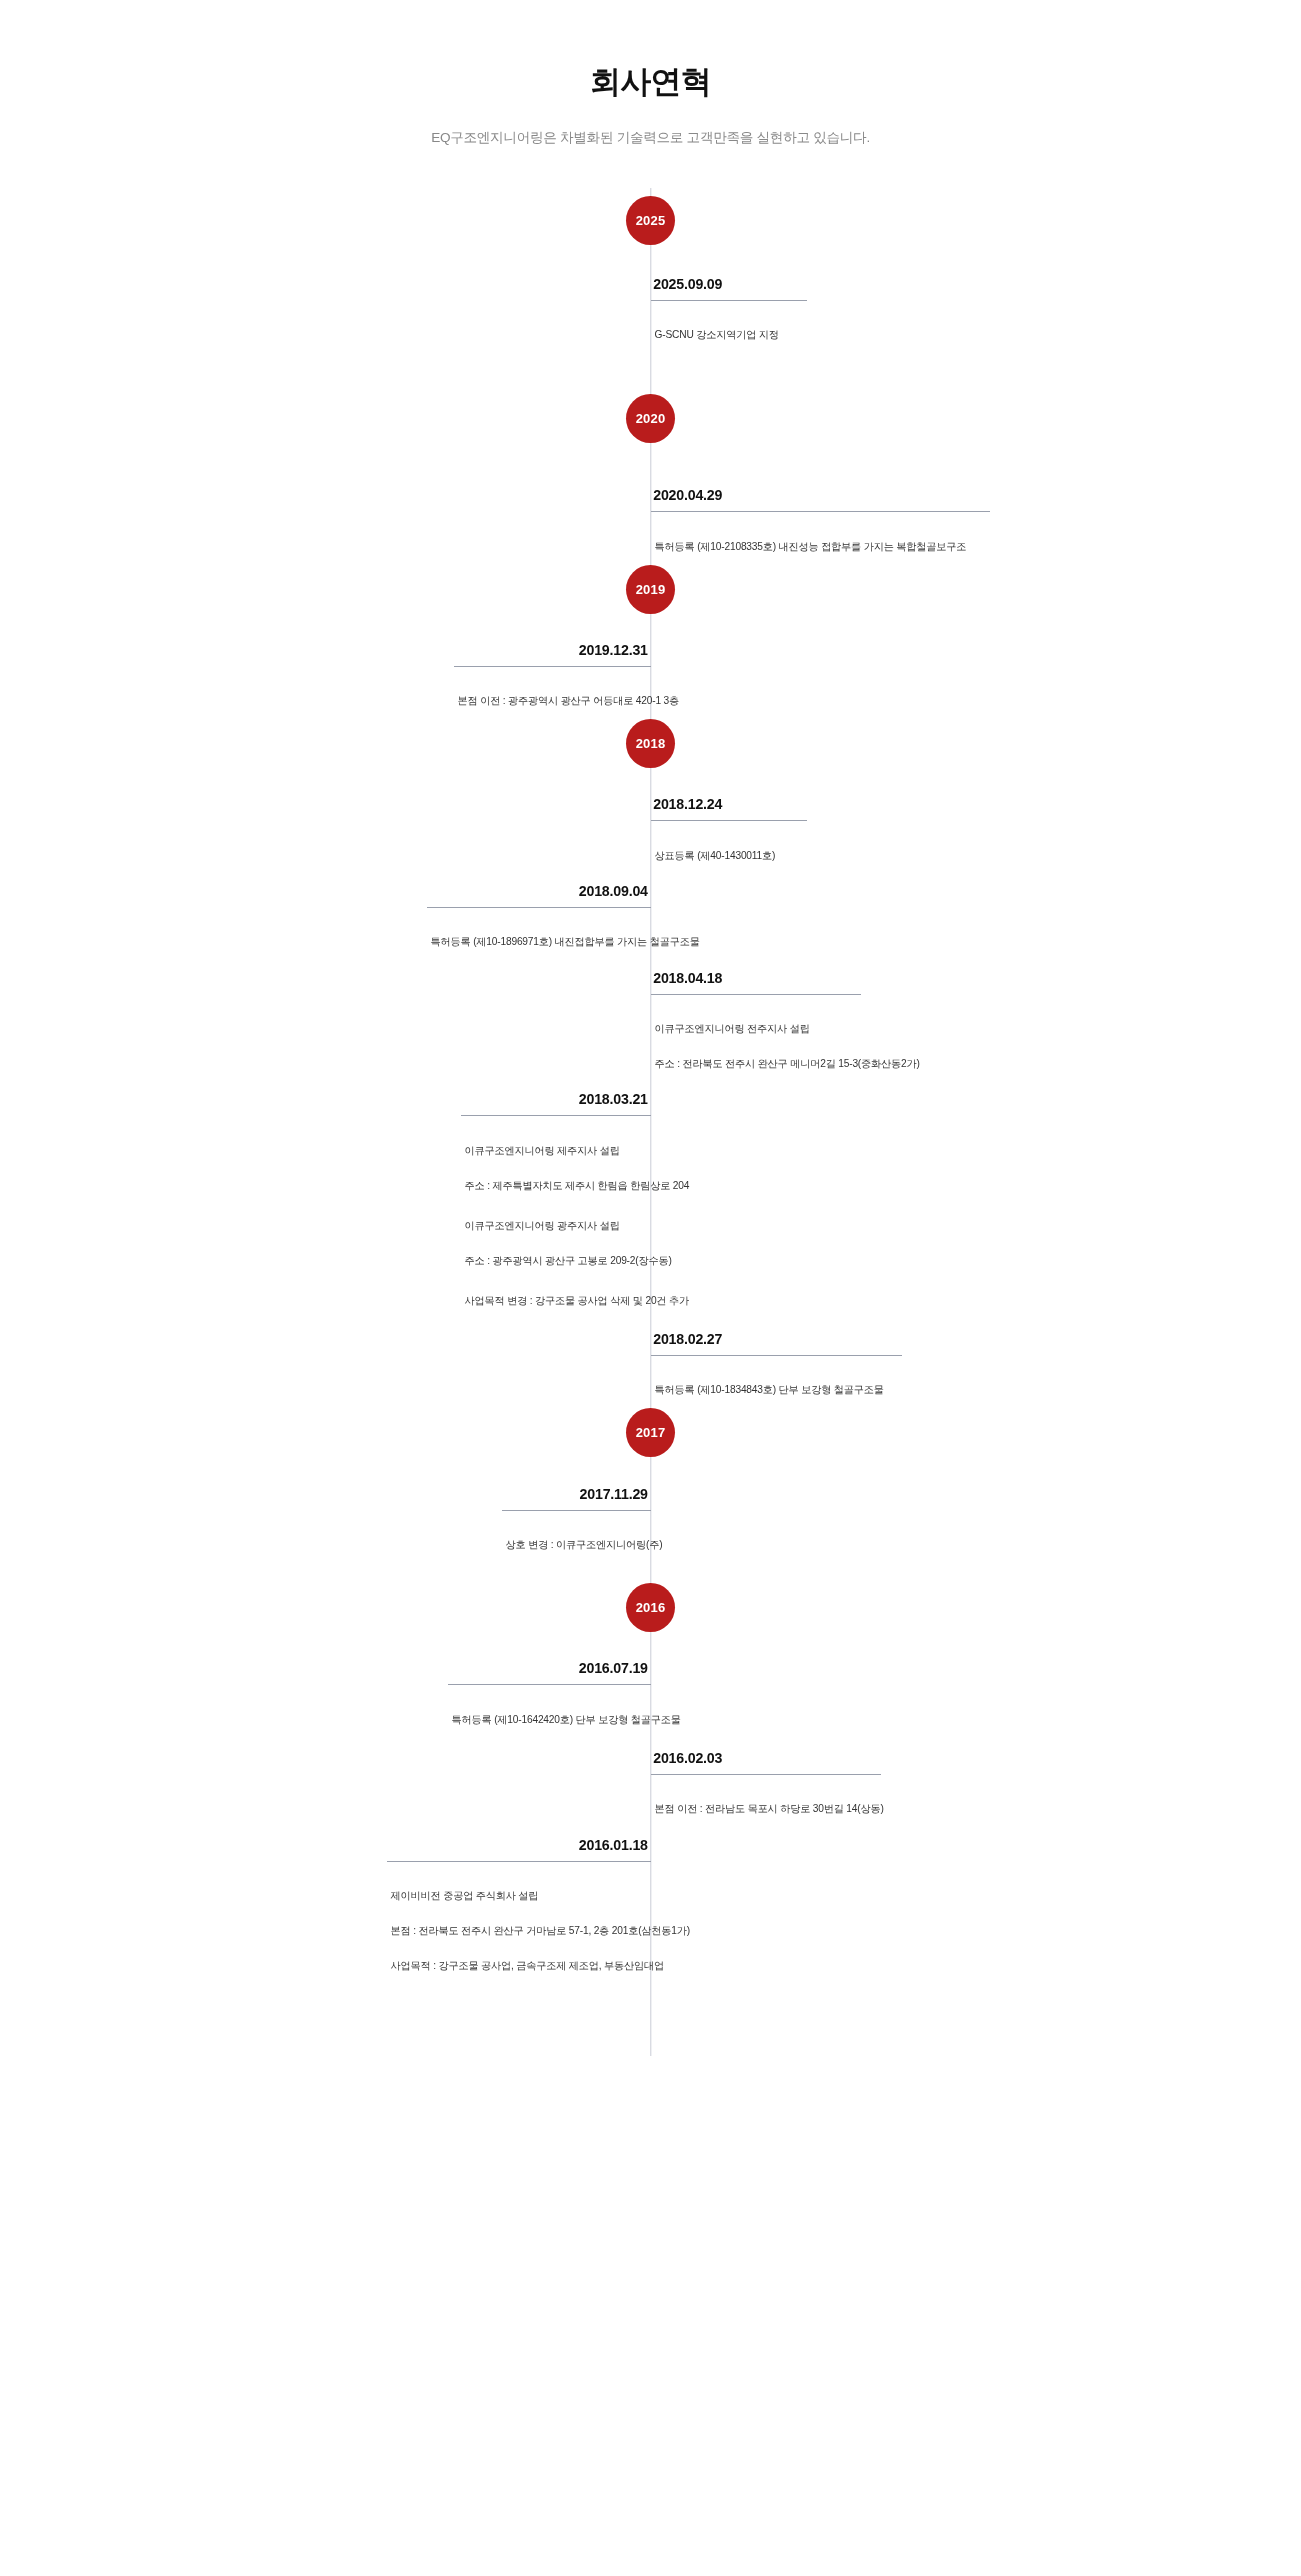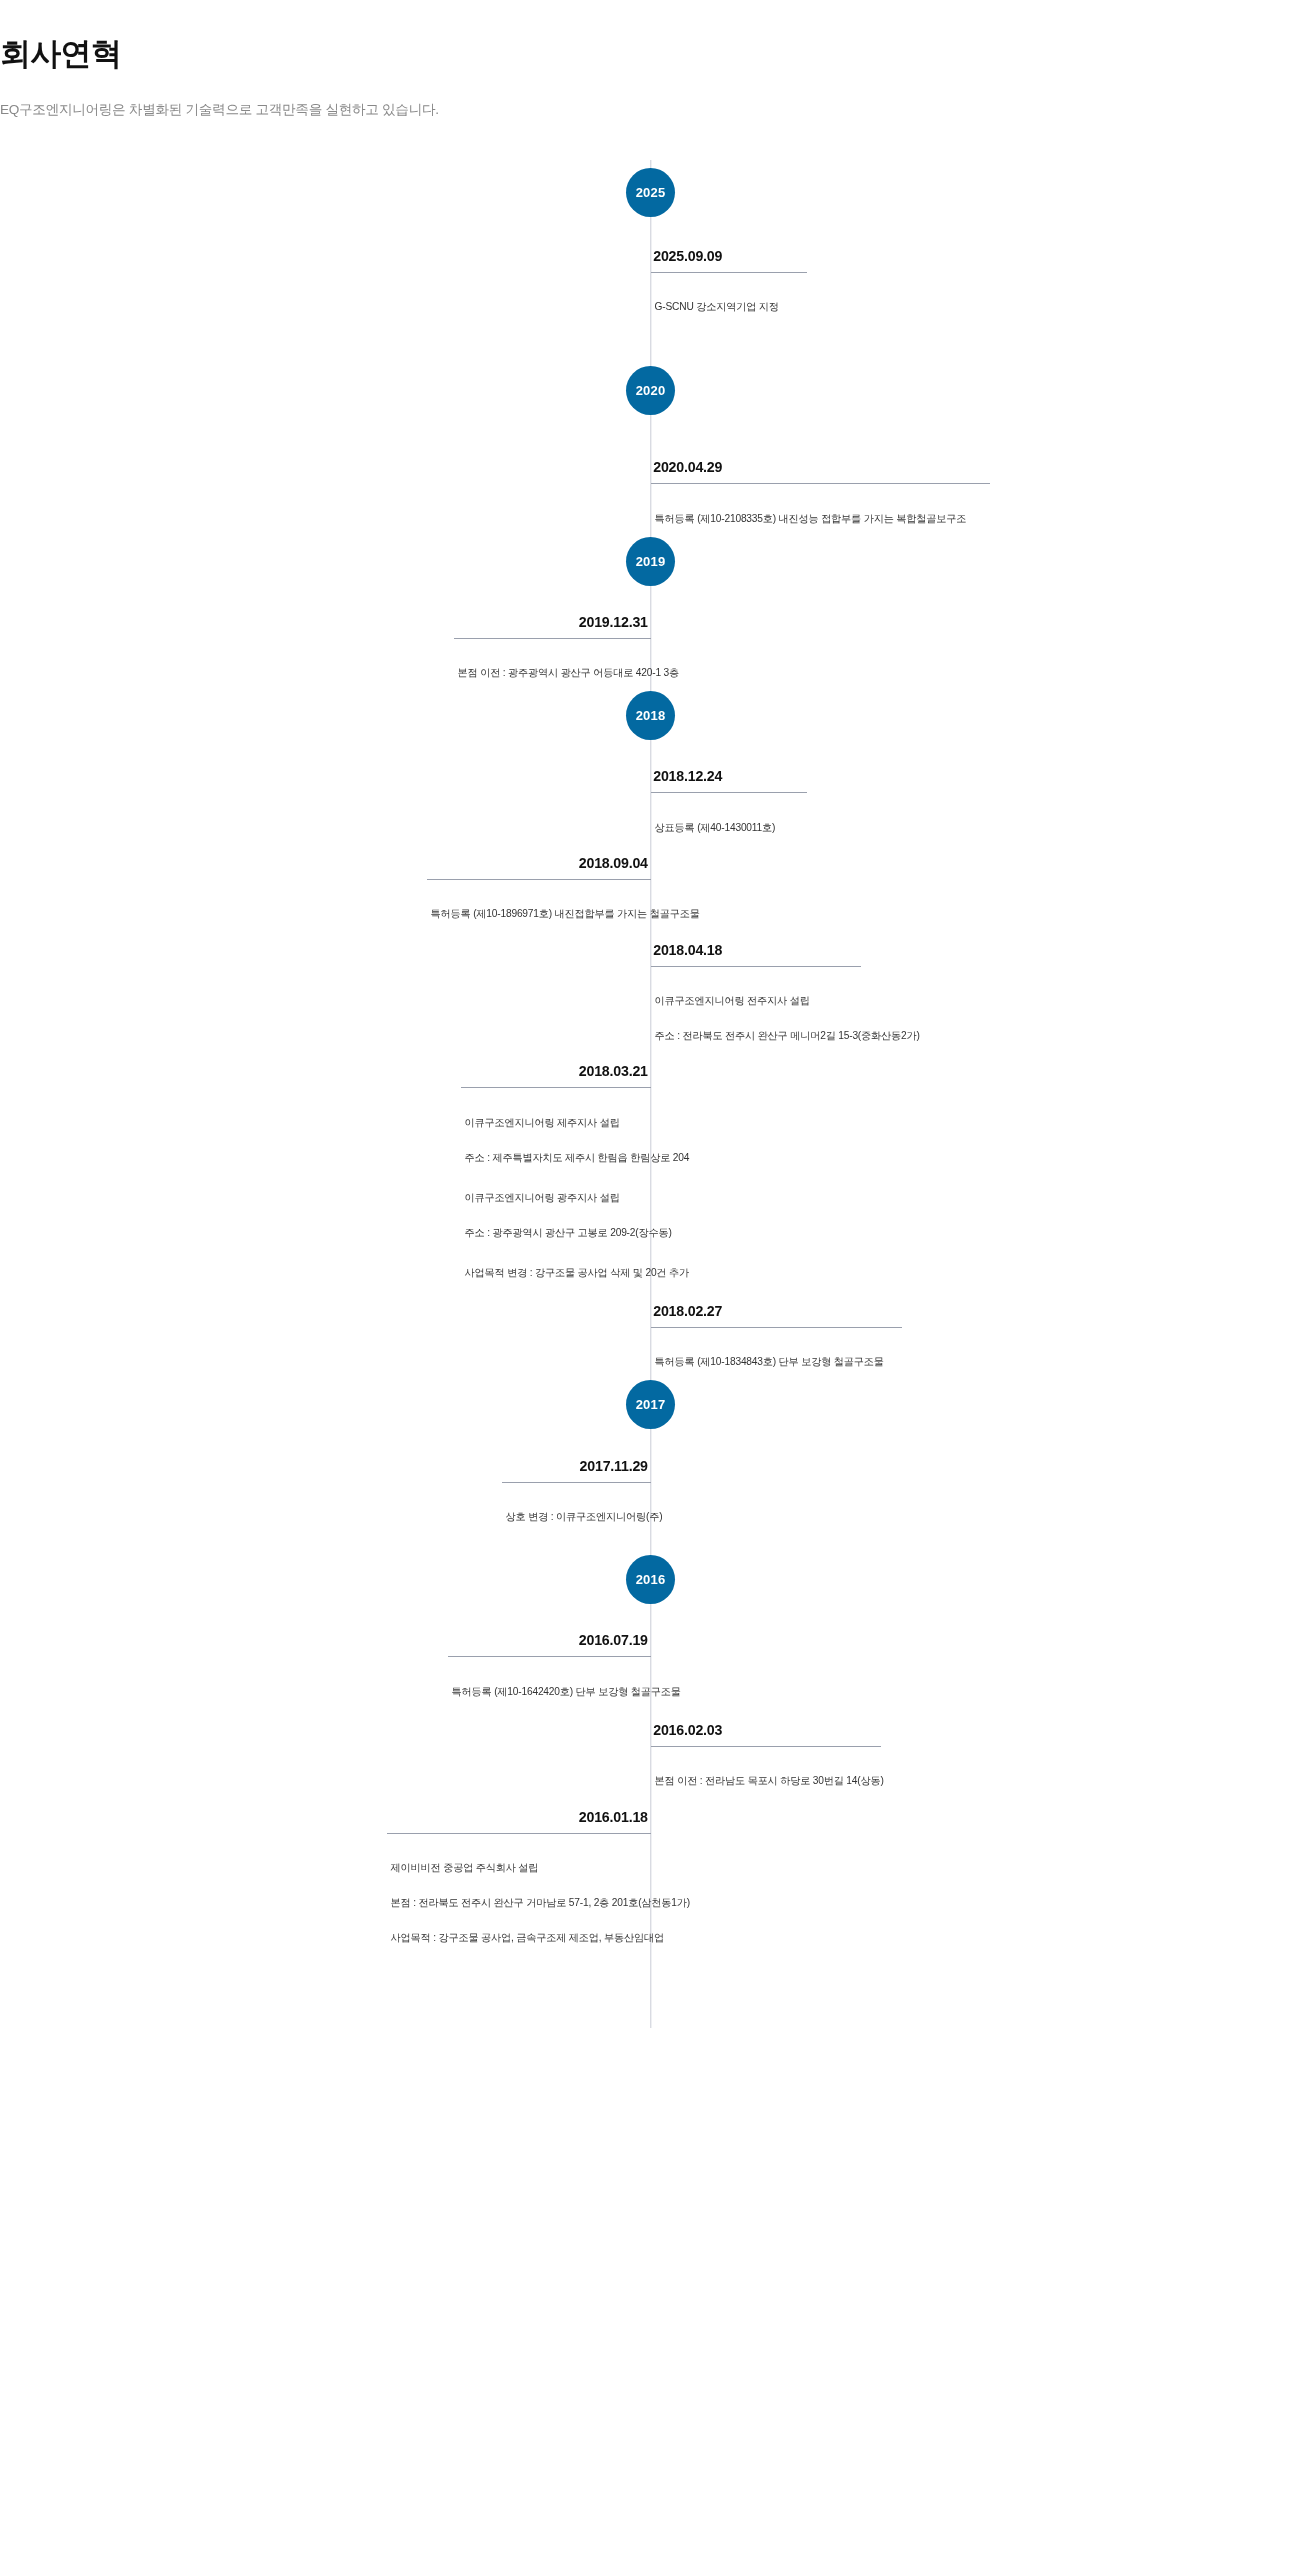--- a/index.html
+++ b/index.html
@@ -16,22 +16,22 @@
   }
   .page {
     width: 1301px;
     min-height: 2576px;
     position: relative;
     overflow: hidden;
   }
 
   
   .header {
-    text-align: left;
-    padding-top: 33px;
+    text-align: center;
+    padding-top: 61px;
   }
   .page-title {
     font-size: 31px;
     font-weight: bold;
     color: #111111;
     letter-spacing: -0.7px;
     margin: 0;
   }
   .page-subtitle {
     font-size: 13.6px;
@@ -67,21 +67,21 @@
     display: flex;
     justify-content: center;
     align-items: center;
   }
   .year-bubble {
     position: relative;
     z-index: 3;
     width: 49px;
     height: 49px;
     border-radius: 50%;
-    background: #0369a1;
+    background: #b91c1c;
     color: #ffffff;
     display: flex;
     align-items: center;
     justify-content: center;
     font-size: 13px;
     font-weight: bold;
     letter-spacing: 0.2px;
   }
 
   

